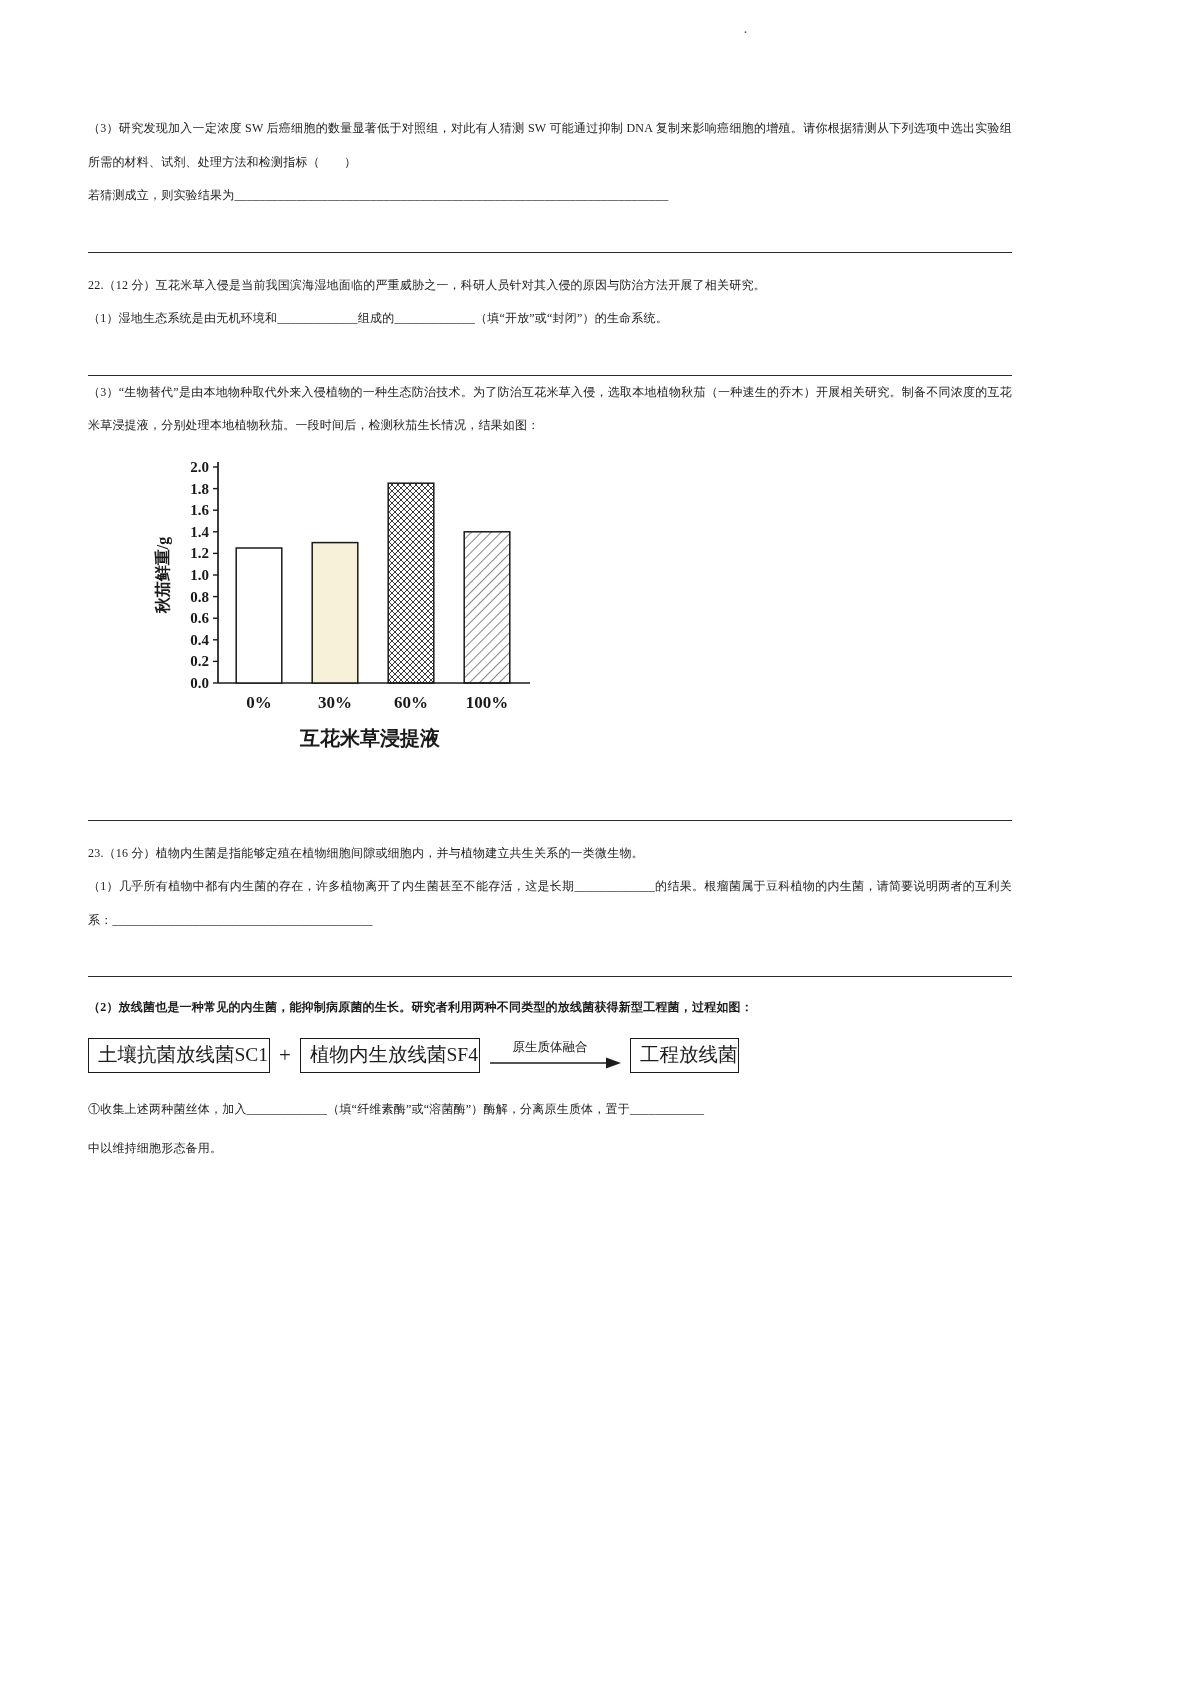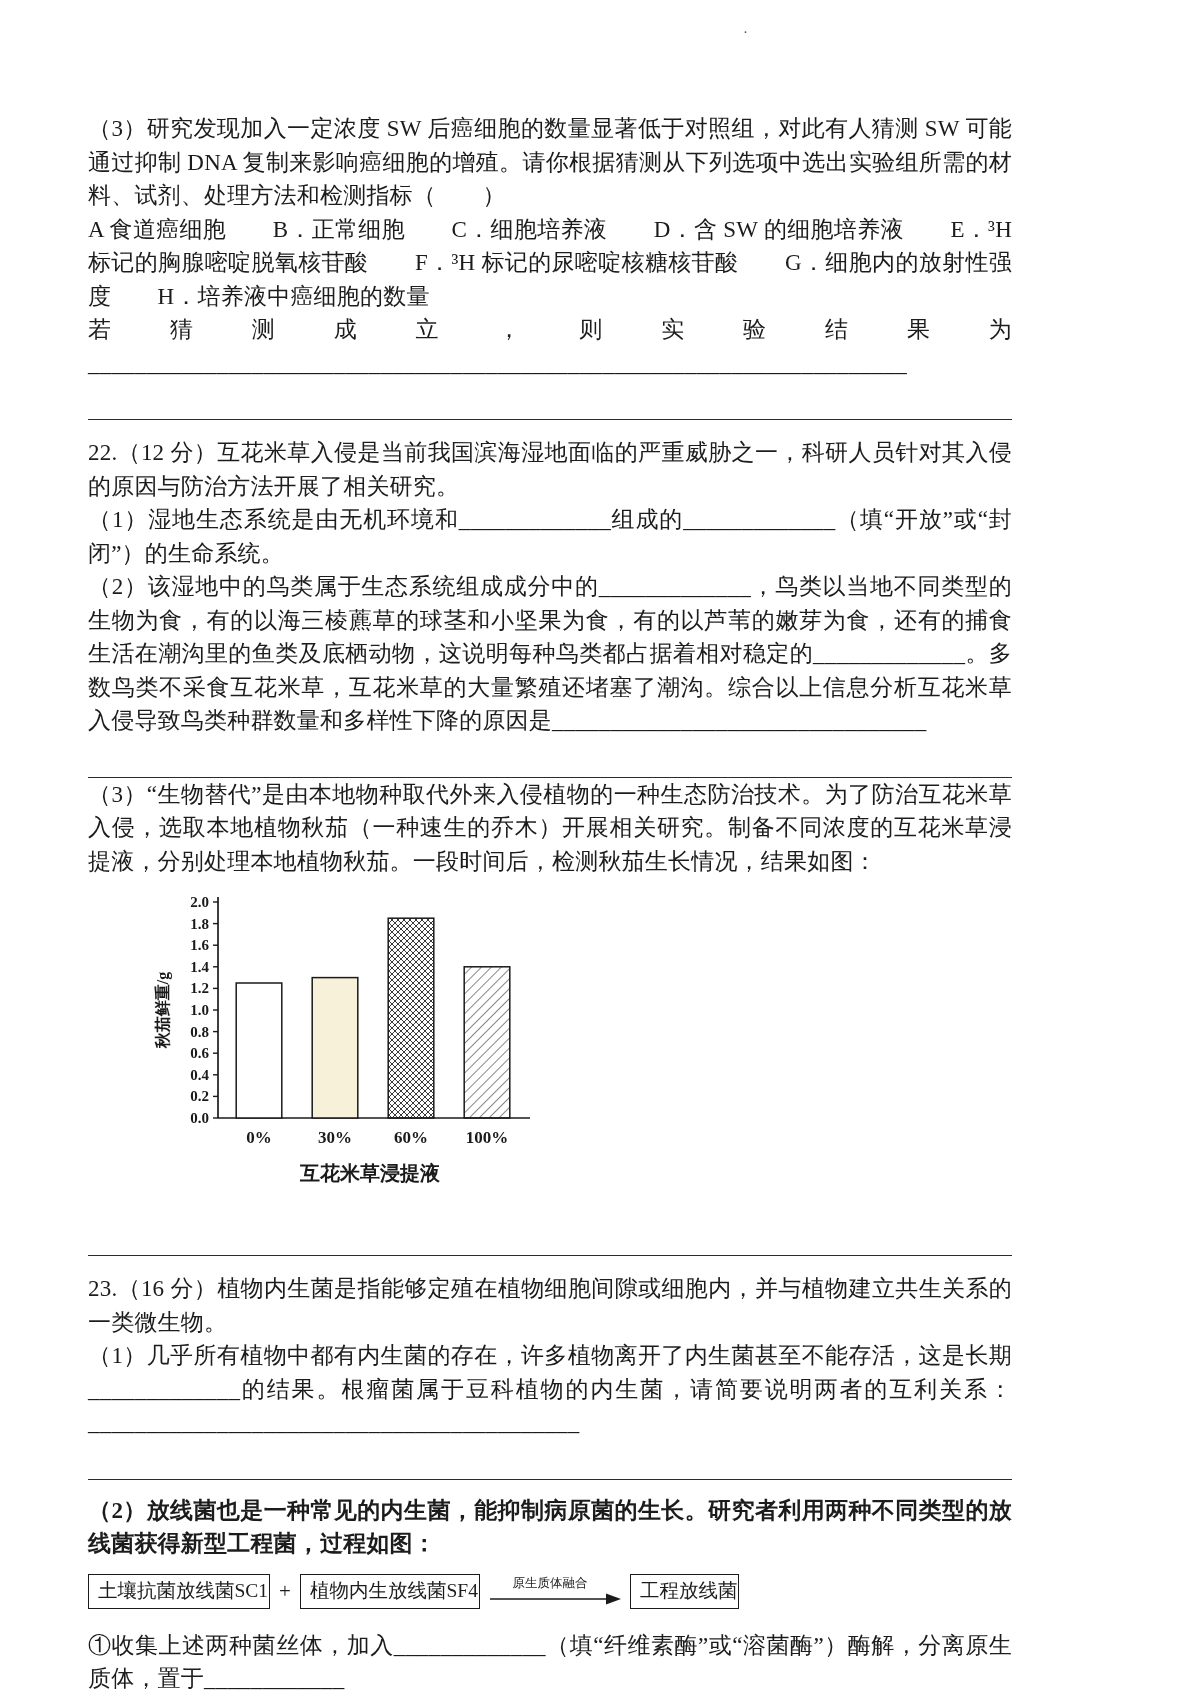--- a/index.html
+++ b/index.html
@@ -9,21 +9,21 @@
     height: 1698px;
     overflow: hidden;
     position: relative;
     font-family: "Liberation Serif", "DejaVu Serif", serif;
     color: #1c1c1c;
   }
   .page {
     padding: 112px 188px 40px 88px;
   }
   .para {
-    font-size: 23px;
+    font-size: 12px;
     line-height: 33.5px;
     text-align: justify;
     overflow-wrap: anywhere;
     letter-spacing: 0.2px;
   }
   .answer-line {
     width: 100%;
     height: 24px;
     border-bottom: 1.3px solid #2b2b2b;
   }
@@ -60,27 +60,25 @@
     font-size: 15px;
     color: #555;
   }
 </style>
 </head>
 <body>
 
 <div class="page">
 
   <p class="para">（3）研究发现加入一定浓度 SW 后癌细胞的数量显著低于对照组，对此有人猜测 SW 可能通过抑制 DNA 复制来影响癌细胞的增殖。请你根据猜测从下列选项中选出实验组所需的材料、试剂、处理方法和检测指标（　　）</p>
-  <p class="para">A 食道癌细胞　　B．正常细胞　　C．细胞培养液　　D．含 SW 的细胞培养液　　E．³H 标记的胸腺嘧啶脱氧核苷酸　　F．³H 标记的尿嘧啶核糖核苷酸　　G．细胞内的放射性强度　　H．培养液中癌细胞的数量</p>
   <p class="para">若猜测成立，则实验结果为______________________________________________________________________</p>
   <div class="answer-line mt16"></div>
 
   <p class="para mt10">22.（12 分）互花米草入侵是当前我国滨海湿地面临的严重威胁之一，科研人员针对其入侵的原因与防治方法开展了相关研究。</p>
   <p class="para">（1）湿地生态系统是由无机环境和_____________组成的_____________（填“开放”或“封闭”）的生命系统。</p>
-  <p class="para">（2）该湿地中的鸟类属于生态系统组成成分中的_____________，鸟类以当地不同类型的生物为食，有的以海三棱藨草的球茎和小坚果为食，有的以芦苇的嫩芽为食，还有的捕食生活在潮沟里的鱼类及底栖动物，这说明每种鸟类都占据着相对稳定的_____________。多数鸟类不采食互花米草，互花米草的大量繁殖还堵塞了潮沟。综合以上信息分析互花米草入侵导致鸟类种群数量和多样性下降的原因是________________________________</p>
   <div class="answer-line mt16"></div>
 
   <p class="para mt20">（3）“生物替代”是由本地物种取代外来入侵植物的一种生态防治技术。为了防治互花米草入侵，选取本地植物秋茄（一种速生的乔木）开展相关研究。制备不同浓度的互花米草浸提液，分别处理本地植物秋茄。一段时间后，检测秋茄生长情况，结果如图：</p>
 
   <div class="chart-wrap">
     <svg id="chart-svg" viewBox="0 0 400 316" width="400" height="316">
         <defs>
           <pattern id="pat-cross" width="6" height="6" patternUnits="userSpaceOnUse">
             <path d="M0 0L6 6M6 0L0 6" stroke="#222" stroke-width="0.9"></path>
           </pattern>

